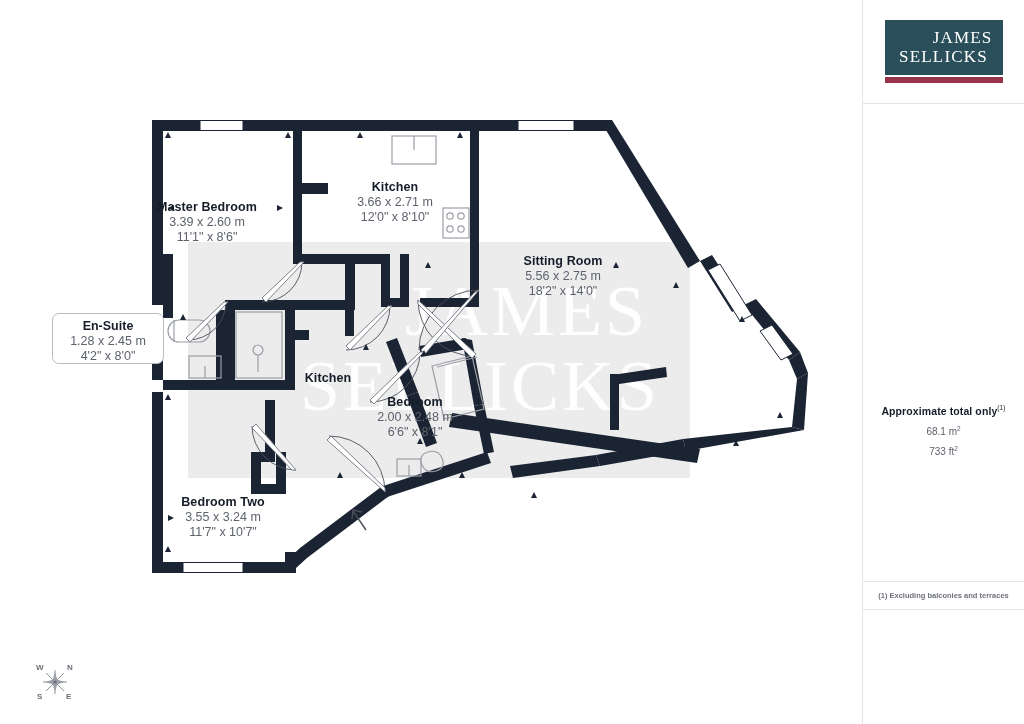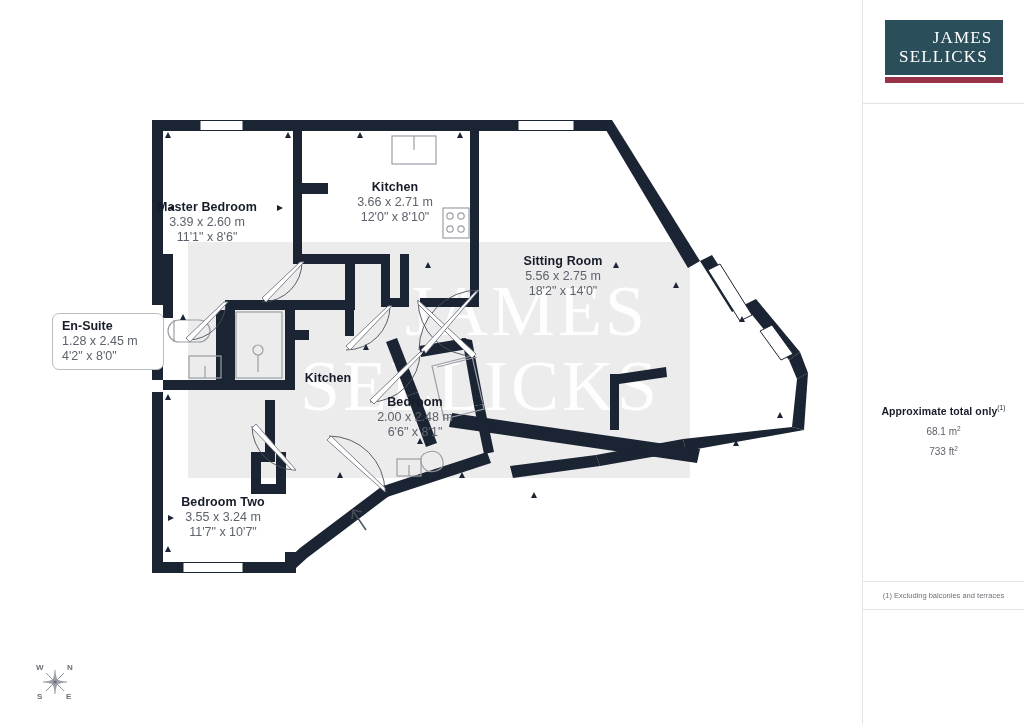--- a/index.html
+++ b/index.html
@@ -46,21 +46,22 @@
     font-size: 12.5px;
     color: #5d626c;
     font-weight: normal;
   }
 
   .callout {
     position: absolute;
     border: 1px solid #b9bcc2;
     border-radius: 7px;
     background: #ffffff;
-    padding: 5px 9px 6px 9px;
+    padding: 5px 9px 0 9px;
+    text-align: center;
     line-height: 1.18;
     white-space: nowrap;
   }
   .callout .rname { font-size: 12.5px; font-weight: bold; color:#161d29; }
   .callout .rdim  { font-size: 12.5px; color:#5d626c; }
 
   
   #compass { position:absolute; left:22px; top:652px; width:66px; height:56px; }
   #compass .cl {
     position:absolute; font-size:8px; color:#6b6f78; font-weight:bold;
@@ -115,21 +116,21 @@
   }
   #area-title sup { font-size: 6.5px; font-weight: normal; }
   .area-val { font-size: 10px; color: #5b5f68; margin-top: 8px; }
   .area-val sup { font-size: 6.5px; }
 
   #foot1-sec {
     height: 28px;
     border-bottom: 1px solid #e3e4e7;
     display:flex; align-items:center; justify-content:center;
   }
-  #foot1 { font-size: 7.5px; color: #6d7178; text-align:center; }
+  #foot1 { font-size: 7.5px; color: #6d7178; text-align:center;font-weight:bold; }
 
   #foot2-sec { position: relative; height: 114px; }
   #foot2 {
     font-size: 7.5px; color: #6d7178; text-align: center;
     line-height: 1.55; padding: 22px 14px 0 14px;
   }
   #brand {
     text-align:center; font-size: 9px; color: #5b5f68; margin-top: 14px;
     letter-spacing: .2px;
   }

